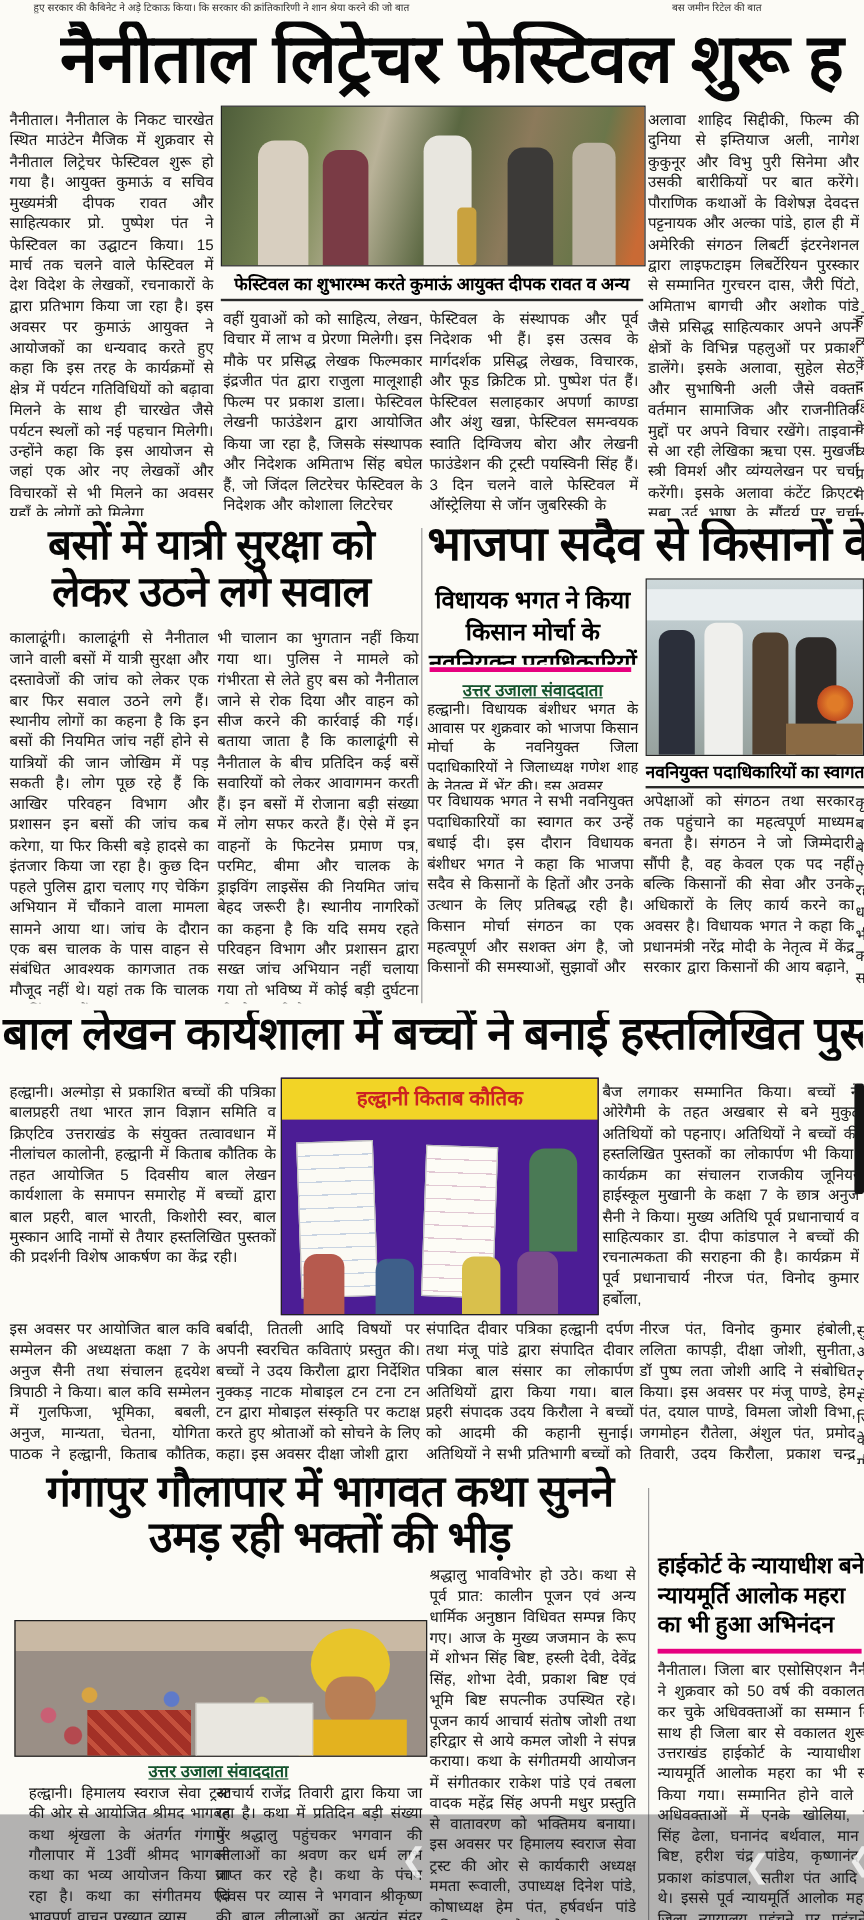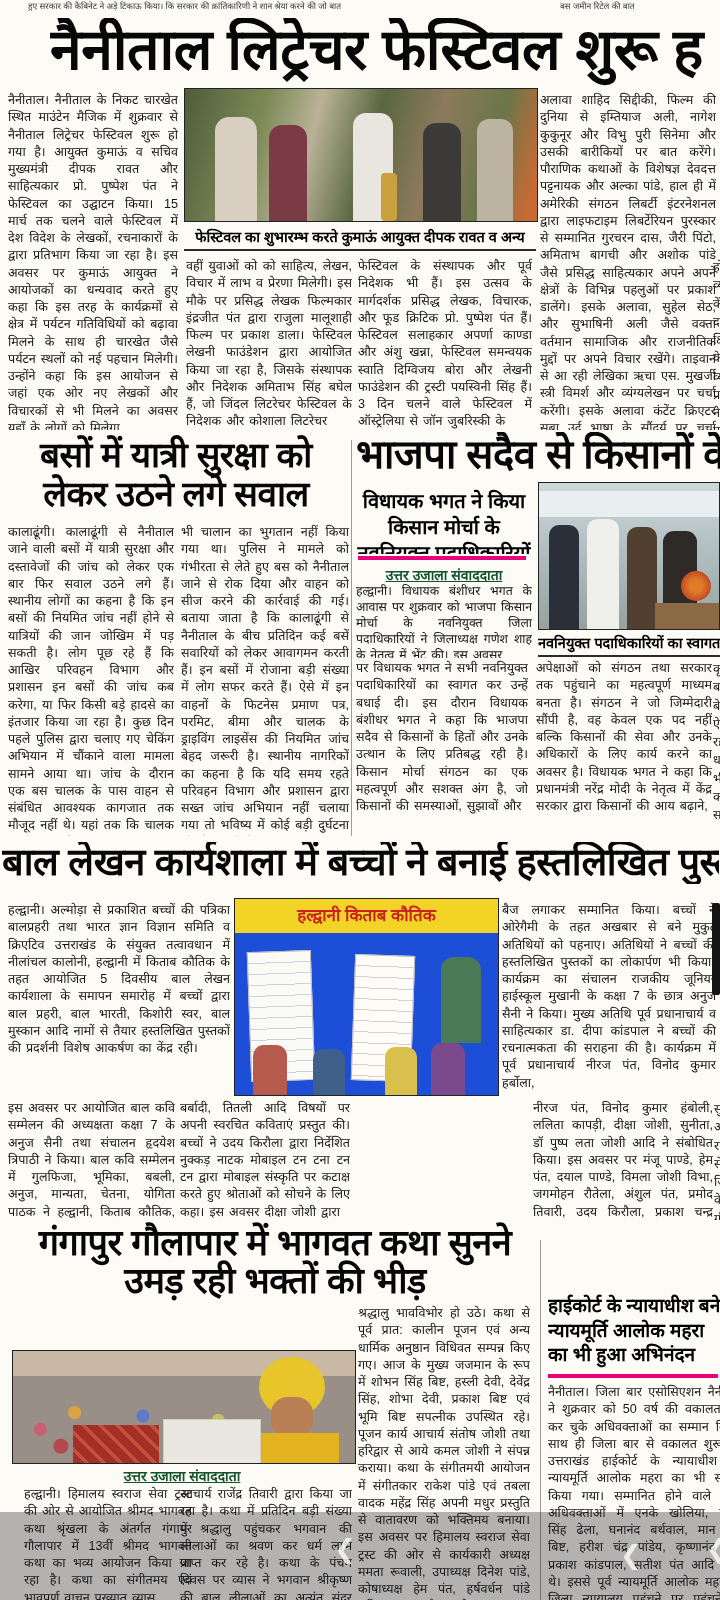--- a/index.html
+++ b/index.html
@@ -111,36 +111,37 @@
 रही
 धाम
 भी
 कर
 सश</div>
 
   <div class="hl nowrap" style="left:2px;top:842px;width:717px;font-size:38px;">बाल लेखन कार्यशाला में बच्चों ने बनाई हस्तलिखित पुस्तक</div>
 
   <div class="col" style="left:8px;top:902px;width:222px;height:194px;">हल्द्वानी। अल्मोड़ा से प्रकाशित बच्चों की पत्रिका बालप्रहरी तथा भारत ज्ञान विज्ञान समिति व क्रिएटिव उत्तराखंड के संयुक्त तत्वावधान में नीलांचल कालोनी, हल्द्वानी में किताब कौतिक के तहत आयोजित 5 दिवसीय बाल लेखन कार्यशाला के समापन समारोह में बच्चों द्वारा बाल प्रहरी, बाल भारती, किशोरी स्वर, बाल मुस्कान आदि नामों से तैयार हस्तलिखित पुस्तकों की प्रदर्शनी विशेष आकर्षण का केंद्र रही।</div>
 
-  <div class="photo" style="left:234px;top:898px;width:263px;height:196px;background:#1d4ed8;">
+  <div class="photo" style="left:234px;top:898px;width:263px;height:196px;background:#4c1d95;">
     <div style="left:0;top:0;width:263px;height:34px;background:#f2d426;color:#cc2222;font-weight:800;font-size:17px;text-align:center;line-height:34px;overflow:hidden;white-space:nowrap;">हल्द्वानी किताब कौतिक</div>
     <div style="left:14px;top:52px;width:62px;height:128px;background:#fbfaf4;border:1px solid #bbb;transform:rotate(-2deg);background-image:repeating-linear-gradient(#fbfaf4 0 10px,#c9d4e2 10px 11px);"></div>
     <div style="left:118px;top:56px;width:58px;height:124px;background:#fdfcf6;border:1px solid #bbb;transform:rotate(2deg);background-image:repeating-linear-gradient(#fdfcf6 0 10px,#e2c9d4 10px 11px);"></div>
     <div style="left:18px;top:146px;width:34px;height:50px;border-radius:11px 11px 0 0;background:#b65a4e;"></div>
     <div style="left:78px;top:150px;width:32px;height:46px;border-radius:10px 10px 0 0;background:#3e5f8a;"></div>
     <div style="left:150px;top:148px;width:32px;height:48px;border-radius:10px 10px 0 0;background:#d9c04c;"></div>
     <div style="left:196px;top:144px;width:34px;height:52px;border-radius:11px 11px 0 0;background:#7a4a8c;"></div>
     <div style="left:206px;top:58px;width:40px;height:86px;border-radius:13px 13px 0 0;background:#4a7a55;"></div>
   </div>
 
   <div class="col" style="left:502px;top:902px;width:214px;height:194px;">बैज लगाकर सम्मानित किया। बच्चों ने ओरेगैमी के तहत अखबार से बने मुकुट अतिथियों को पहनाए। अतिथियों ने बच्चों की हस्तलिखित पुस्तकों का लोकार्पण भी किया। कार्यक्रम का संचालन राजकीय जूनियर हाईस्कूल मुखानी के कक्षा 7 के छात्र अनुज सैनी ने किया। मुख्य अतिथि पूर्व प्रधानाचार्य व साहित्यकार डा. दीपा कांडपाल ने बच्चों की रचनात्मकता की सराहना की है। कार्यक्रम में पूर्व प्रधानाचार्य नीरज पंत, विनोद कुमार हर्बोला,</div>
   <div class="black-sliver" style="left:712px;top:903px;width:8px;height:92px;"></div>
 
   <div class="col" style="left:8px;top:1100px;width:167px;height:120px;">इस अवसर पर आयोजित बाल कवि सम्मेलन की अध्यक्षता कक्षा 7 के अनुज सैनी तथा संचालन हृदयेश त्रिपाठी ने किया। बाल कवि सम्मेलन में गुलफिजा, भूमिका, बबली, अनुज, मान्यता, चेतना, योगिता पाठक ने हल्द्वानी, किताब कौतिक, फूल, बादल, स्वच्छता अभियान, भोजन की</div>
   <div class="col" style="left:180px;top:1100px;width:170px;height:120px;">बर्बादी, तितली आदि विषयों पर अपनी स्वरचित कविताएं प्रस्तुत की। बच्चों ने उदय किरौला द्वारा निर्देशित नुक्कड़ नाटक मोबाइल टन टना टन टन द्वारा मोबाइल संस्कृति पर कटाक्ष करते हुए श्रोताओं को सोचने के लिए कहा। इस अवसर दीक्षा जोशी द्वारा</div>
+  <div class="col" style="left:355px;top:1100px;width:173px;height:120px;">संपादित दीवार पत्रिका हल्द्वानी दर्पण तथा मंजू पांडे द्वारा संपादित दीवार पत्रिका बाल संसार का लोकार्पण अतिथियों द्वारा किया गया। बाल प्रहरी संपादक उदय किरौला ने बच्चों को आदमी की कहानी सुनाई। अतिथियों ने सभी प्रतिभागी बच्चों को</div>
   <div class="col" style="left:533px;top:1100px;width:180px;height:120px;">नीरज पंत, विनोद कुमार हंबोली, ललिता कापड़ी, दीक्षा जोशी, सुनीता, डॉ पुष्प लता जोशी आदि ने संबोधित किया। इस अवसर पर मंजू पाण्डे, हेम पंत, दयाल पाण्डे, विमला जोशी विभा, जगमोहन रौतेला, अंशुल पंत, प्रमोद तिवारी, उदय किरौला, प्रकाश चन्द्र तिवारी आदि उपस्थित थे।</div>
   <div class="frag" style="left:714px;top:1100px;width:50px;height:120px;">सु
 अ
 राव
 से
 जि
 के
 गौ
 से</div>
 

